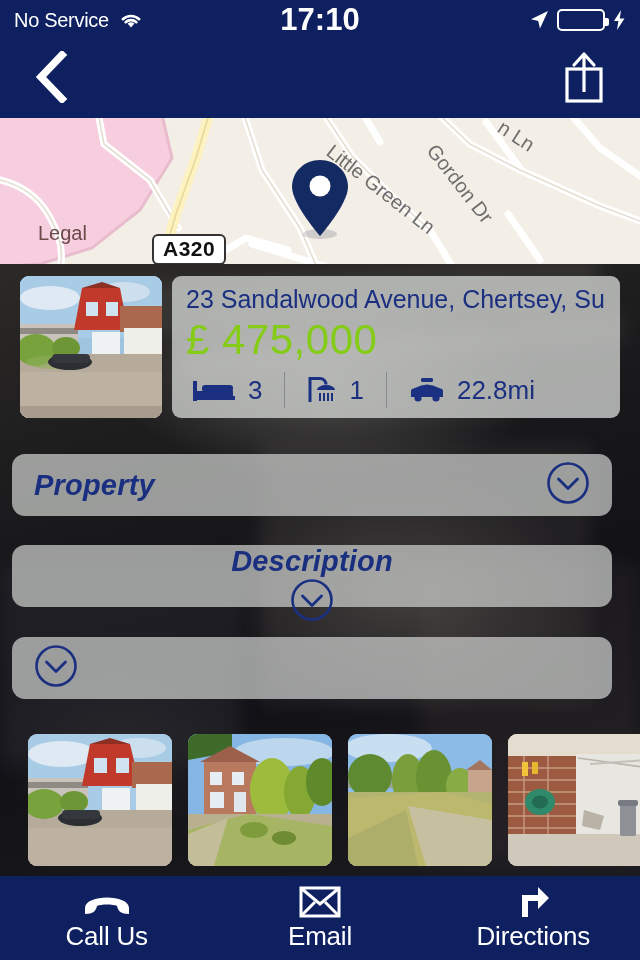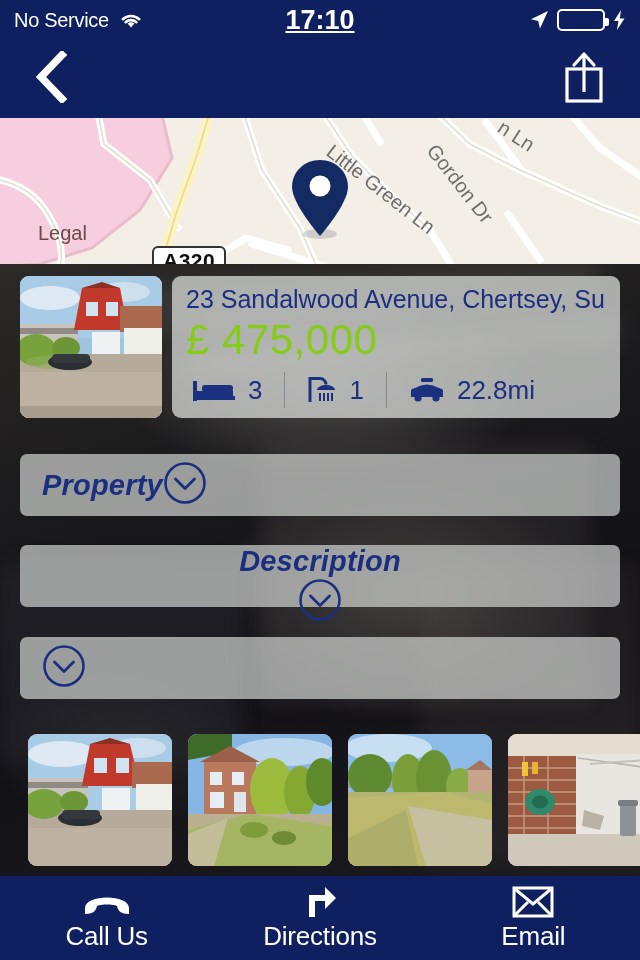--- a/index.html
+++ b/index.html
@@ -20,21 +20,21 @@
     position: absolute; top: 0; left: 0;
     width: 640px; height: 40px;
     background: #0e2060;
     color: #ffffff;
     display: flex; align-items: center;
     padding: 0 14px;
     z-index: 40;
   }
   .sb-left { display: flex; align-items: center; gap: 9px; flex: 1; }
   .sb-carrier { font-size: 20px; letter-spacing: -0.3px; }
-  .sb-center { font-size: 27px; font-weight: bold; letter-spacing: 0px; text-decoration: underline; }
+  .sb-center { font-size: 31px; font-weight: bold; letter-spacing: 0px; }
   .sb-right { display: flex; align-items: center; gap: 7px; flex: 1; justify-content: flex-end; }
   .wifi-ico { width: 26px; height: 20px; display:block; }
   .loc-ico { width: 22px; height: 22px; display:block; }
   .batt {
     width: 48px; height: 22px;
     border: 2px solid #fff; border-radius: 5px;
     position: relative; padding: 2px;
   }
   .batt::after {
     content: ""; position: absolute;
@@ -165,26 +165,26 @@
     color: #1b3080; font-size: 26px;
     padding: 0 22px;
     height: 36px;
   }
   .stat:first-child { padding-left: 6px; }
   .stat + .stat { border-left: 1px solid rgba(80,85,100,0.45); }
   .stat svg { display: block; }
 
   
   .acc {
-    position: absolute; left: 20px;
+    position: absolute; left: 12px;
     width: 600px; height: 62px;
     background: rgba(205,208,205,0.72);
-    border-radius: 7px;
+    border-radius: 13px;
     display: flex; align-items: center;
-    justify-content: flex-start;
+    justify-content: space-between;
     padding: 0 22px 0 22px;
     cursor: pointer;
   }
   .acc-label {
     font-size: 29px; font-weight: bold; font-style: italic;
     color: #1b2f80;
     letter-spacing: 0.2px;
   }
   .acc-chev { width: 44px; height: 44px; }
   #acc0 { top: 190px; }
@@ -310,21 +310,21 @@
 
       <path d="M214 -20 L196 40 L176 96 L160 150" stroke="#fdf3c0" stroke-width="10" fill="none"></path>
       <path d="M214 -20 L196 40 L176 96 L160 150" stroke="#e8d89a" stroke-width="1.6" fill="none"></path>
     </svg>
 
     <span class="map-label" style="left:336px; top:22px; transform: rotate(38deg); transform-origin: 0 0;">Little Green Ln</span>
     <span class="map-label" style="left:440px; top:22px; transform: rotate(52deg); transform-origin: 0 0;">Gordon Dr</span>
     <span class="map-label" style="left:506px; top:-2px; transform: rotate(33deg); transform-origin: 0 0;">n Ln</span>
 
     <span class="map-legal" style="top:104px;">Legal</span>
-    <span class="road-shield" style="top:128px;">A320</span>
+    <span class="road-shield" style="top:116px;">A320</span>
 
     <span class="pin" style="top:40px;">
       <svg viewBox="0 0 62 82">
         <ellipse cx="31" cy="76" rx="17" ry="5" fill="rgba(20,30,60,0.16)"></ellipse>
         <path d="M31 2 C15 2 3 14 3 29 C3 46 31 78 31 78 C31 78 59 46 59 29 C59 14 47 2 31 2 Z" fill="#142a62"></path>
         <circle cx="31" cy="28" r="10.5" fill="#ffffff"></circle>
       </svg>
     </span>
   </div>
 
@@ -540,32 +540,32 @@
     <div class="tab">
       <span class="tab-ico">
         <svg width="52" height="30" viewBox="0 0 52 30">
           <path d="M4 21 C4 7 48 7 48 21 L48 27 C40 27 37 24 36 19 C32 17 20 17 16 19 C15 24 12 27 4 27 Z" fill="#ffffff"></path>
         </svg>
       </span>
       <span class="tab-label">Call Us</span>
     </div>
     <div class="tab">
       <span class="tab-ico">
-        <svg width="34" height="34" viewBox="0 0 34 34">
-          <path d="M6 32 L6 10 L22 10 L22 2 L33 13 L22 24 L22 16 L12 16 L12 32 Z" fill="#ffffff"></path>
-        </svg>
-      </span>
-      <span class="tab-label">Directions</span>
-    </div>
-    <div class="tab">
-      <span class="tab-ico">
         <svg width="42" height="32" viewBox="0 0 42 32">
           <rect x="2" y="2" width="38" height="28" stroke="#ffffff" stroke-width="3" fill="none"></rect>
           <path d="M3 3 L21 18 L39 3" stroke="#ffffff" stroke-width="3" fill="none"></path>
           <path d="M3 29 L16 16" stroke="#ffffff" stroke-width="3" fill="none"></path>
           <path d="M39 29 L26 16" stroke="#ffffff" stroke-width="3" fill="none"></path>
         </svg>
       </span>
       <span class="tab-label">Email</span>
     </div>
+    <div class="tab">
+      <span class="tab-ico">
+        <svg width="34" height="34" viewBox="0 0 34 34">
+          <path d="M6 32 L6 10 L22 10 L22 2 L33 13 L22 24 L22 16 L12 16 L12 32 Z" fill="#ffffff"></path>
+        </svg>
+      </span>
+      <span class="tab-label">Directions</span>
+    </div>
   </div>
 
 </div>
 
 </body></html>

